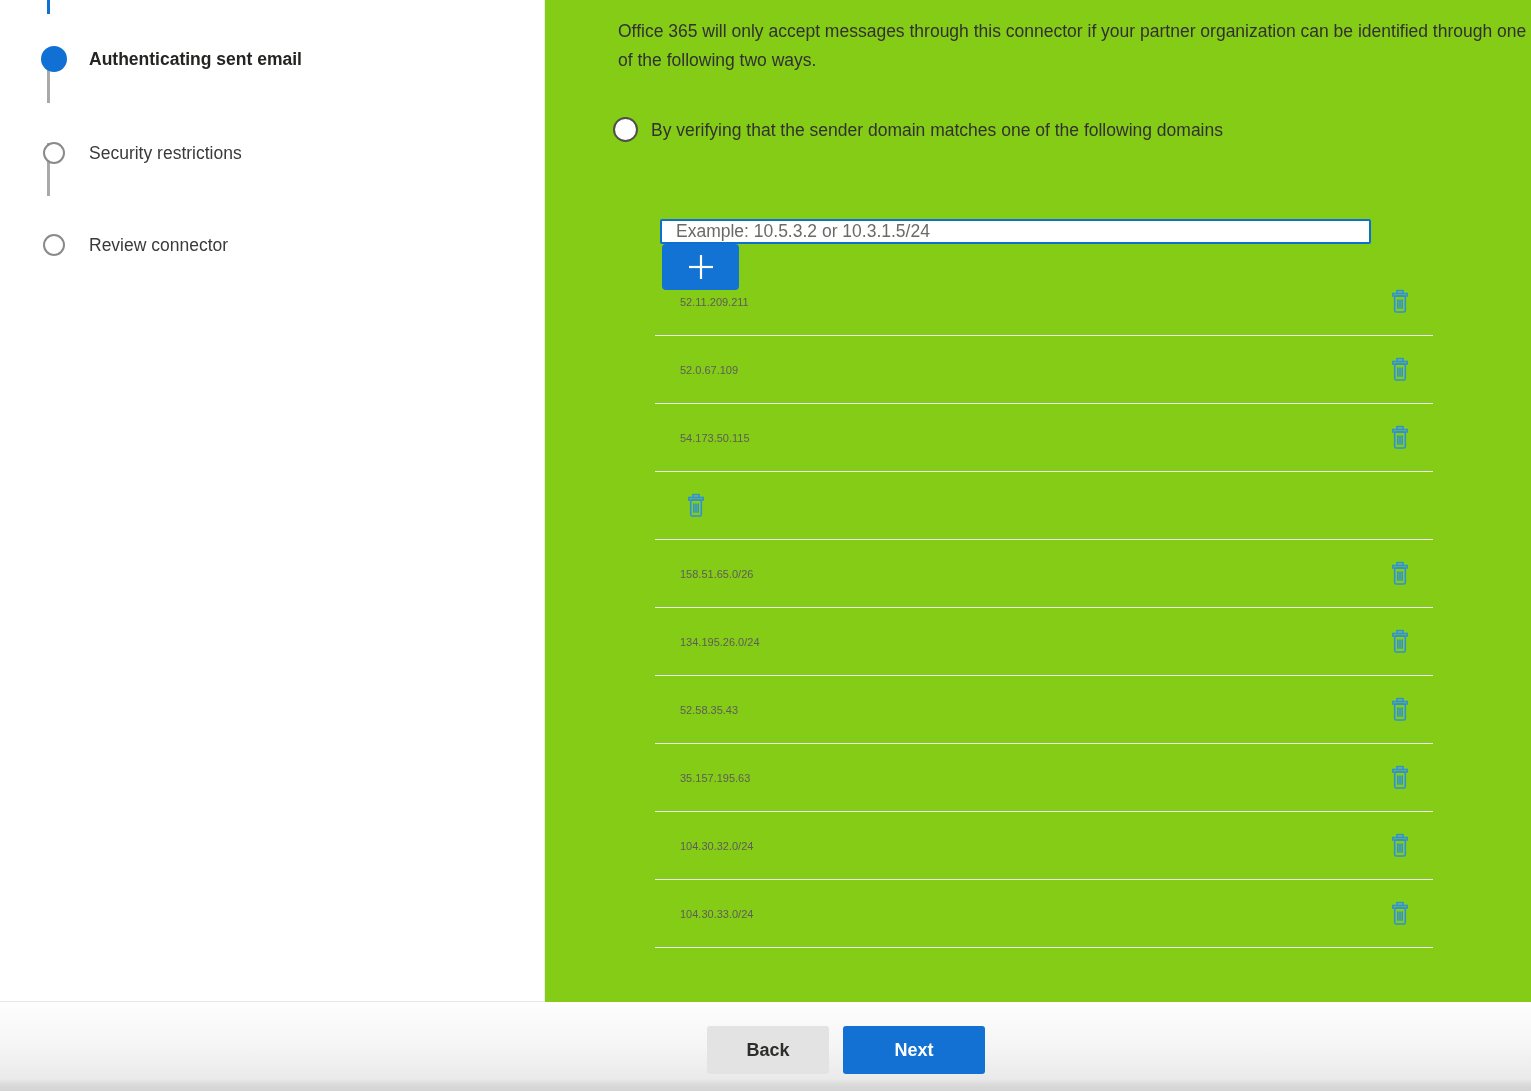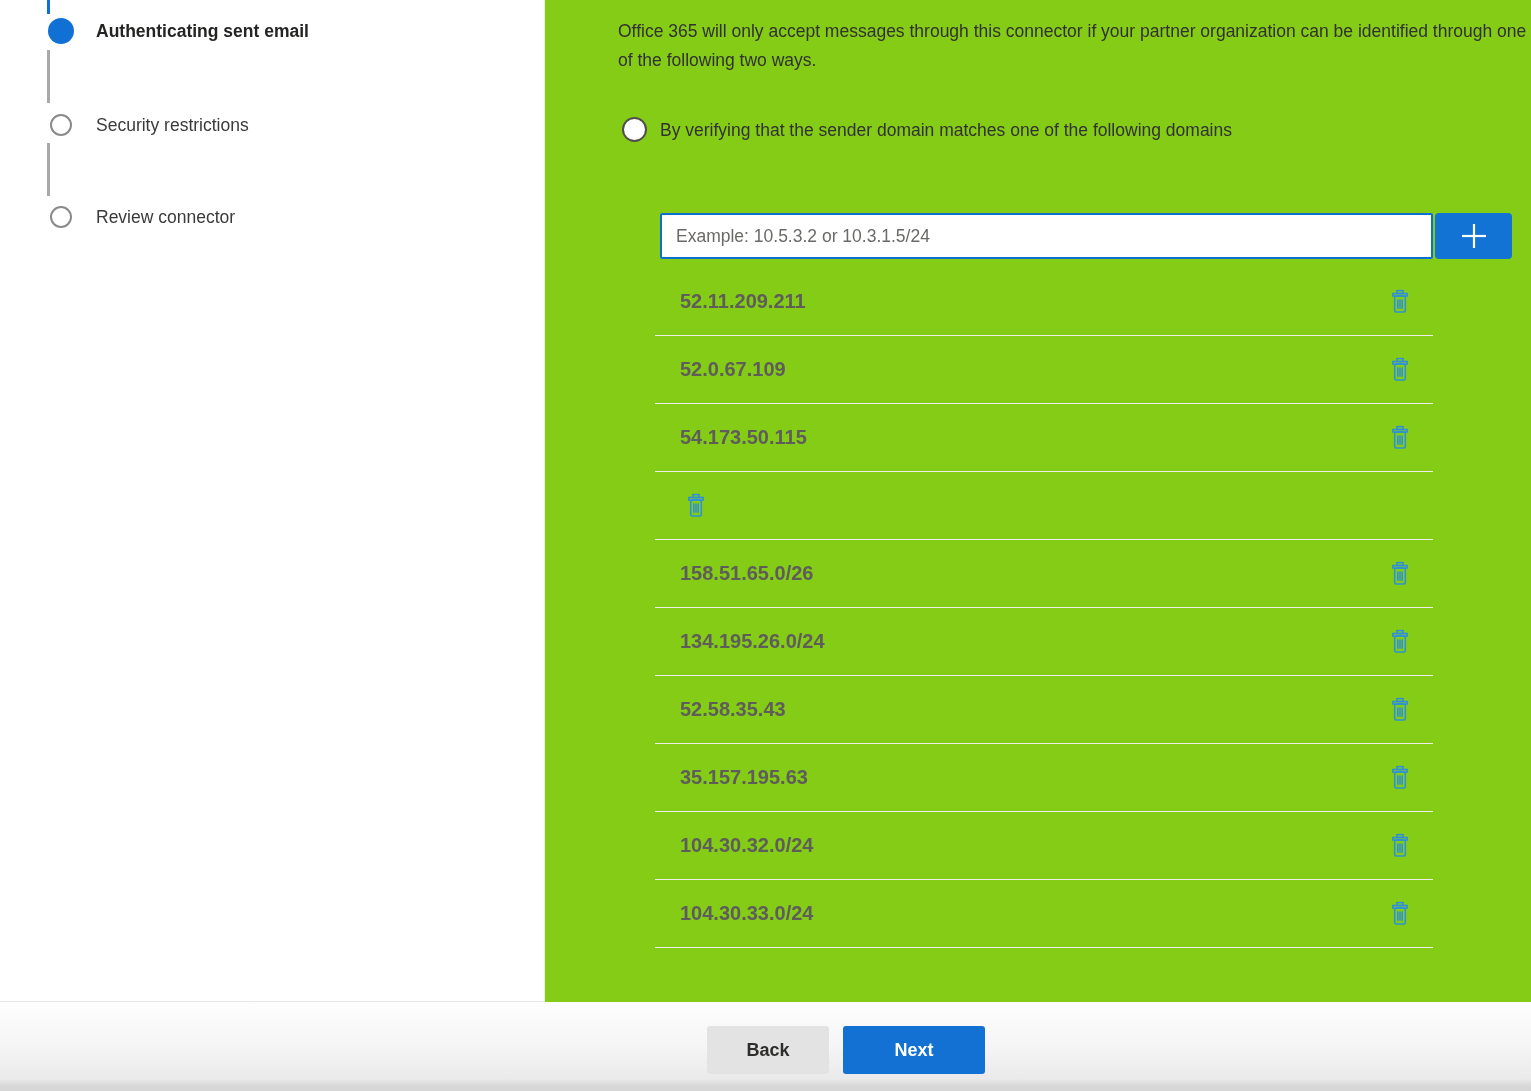--- a/index.html
+++ b/index.html
@@ -23,21 +23,21 @@
   .step-tail-top {
     position: absolute; left: 47px; top: 0;
     width: 3px; height: 14px; background: #1170d3;
   }
   .step-connector {
     position: absolute; left: 47px;
     width: 3px; background: #a9a9a9;
   }
   .connector-1 { top: 50px; height: 53px; }
   .connector-2 { top: 143px; height: 53px; }
-  .step { position: absolute; left: 12px; display: flex; align-items: center; }
+  .step { position: absolute; left: 5px; display: flex; align-items: center; margin-top: 28px; }
   .step-1 { top: 17px; }
   .step-2 { top: 111px; text-align: right; }
   .step-3 { top: 203px; justify-content: center; }
   .step-dot-active {
     position: absolute; left: 36px; top: 50%; margin-top: -13px;
     width: 26px; height: 26px; border-radius: 50%;
     background: #1170d3;
   }
   .step-dot-open {
     position: absolute; left: 38px; top: 50%; margin-top: -11px;
@@ -51,21 +51,21 @@
   .main {
     position: absolute; left: 545px; top: 0;
     width: 986px; height: 1002px;
     overflow: hidden; background: #84cc16;
   }
   .intro {
     position: absolute; left: 73px; top: 17px;
     width: 916px; font-size: 17.5px; line-height: 28.5px; color: #323130;
   }
   .radio-option { position: absolute; display: flex; }
-  .option-1 { left: 77px; top: 116px; }
+  .option-1 { left: 68px; top: 116px; }
   .option-2 { left: 77px; top: 164px; }
   .radio-circle {
     flex: 0 0 auto;
     width: 25px; height: 25px; border-radius: 50%;
     border: 2.5px solid #4f4e4c; background: #fff;
     margin-top: 1px;
   }
   .radio-circle.selected {
     border-color: #0f6cc4;
     display: flex; align-items: center; justify-content: center;
@@ -73,22 +73,22 @@
   .radio-circle.selected::after {
     content: ""; width: 13px; height: 13px; border-radius: 50%;
     background: #0f6cc4;
   }
   .radio-label {
     margin-left: 13px; font-size: 17.5px; line-height: 28.5px; color: #323130;
   }
   .option-2 .radio-label { width: 832px; }
 
   .ip-input-row {
-    position: absolute; left: 115px; top: 213px;
-    width: 852px; height: 46px; display: flex;
+    position: absolute; left: 115px; top: 219px;
+    width: 711px; height: 46px; display: flex; flex-direction: column;
   }
   .ip-input {
     flex: 1 1 auto; height: 46px;
     border: 2.5px solid #0d6fd0; border-radius: 2px;
     font-family: "Liberation Sans", sans-serif;
     font-size: 17.5px; color: #323130;
     padding: 0 14px; outline: none;
   }
   .ip-input::placeholder { color: #6b6a67; opacity: 1; }
   .add-btn {
@@ -97,21 +97,21 @@
     display: flex; align-items: center; justify-content: center;
     cursor: pointer;
   }
 
   .ip-list { position: absolute; left: 110px; top: 268px; width: 778px; }
   .ip-row {
     height: 68px; display: flex; align-items: center;
     border-bottom: 1px solid #ededed;
     padding-left: 25px; padding-right: 17px;
   }
-  .ip-value { flex: 1 1 auto; font-size: 20px; color: #5e5d5b; font-weight: bold; }
+  .ip-value { flex: 1 1 auto; font-size: 11px; color: #5e5d5b; }
   .trash-btn {
     flex: 0 0 auto; width: 32px; height: 32px;
     background: transparent; border: none; cursor: pointer;
     display: flex; align-items: center; justify-content: center;
   }
 
   
   .footer {
     position: absolute; left: 0; top: 1002px;
     width: 1531px; height: 89px;

